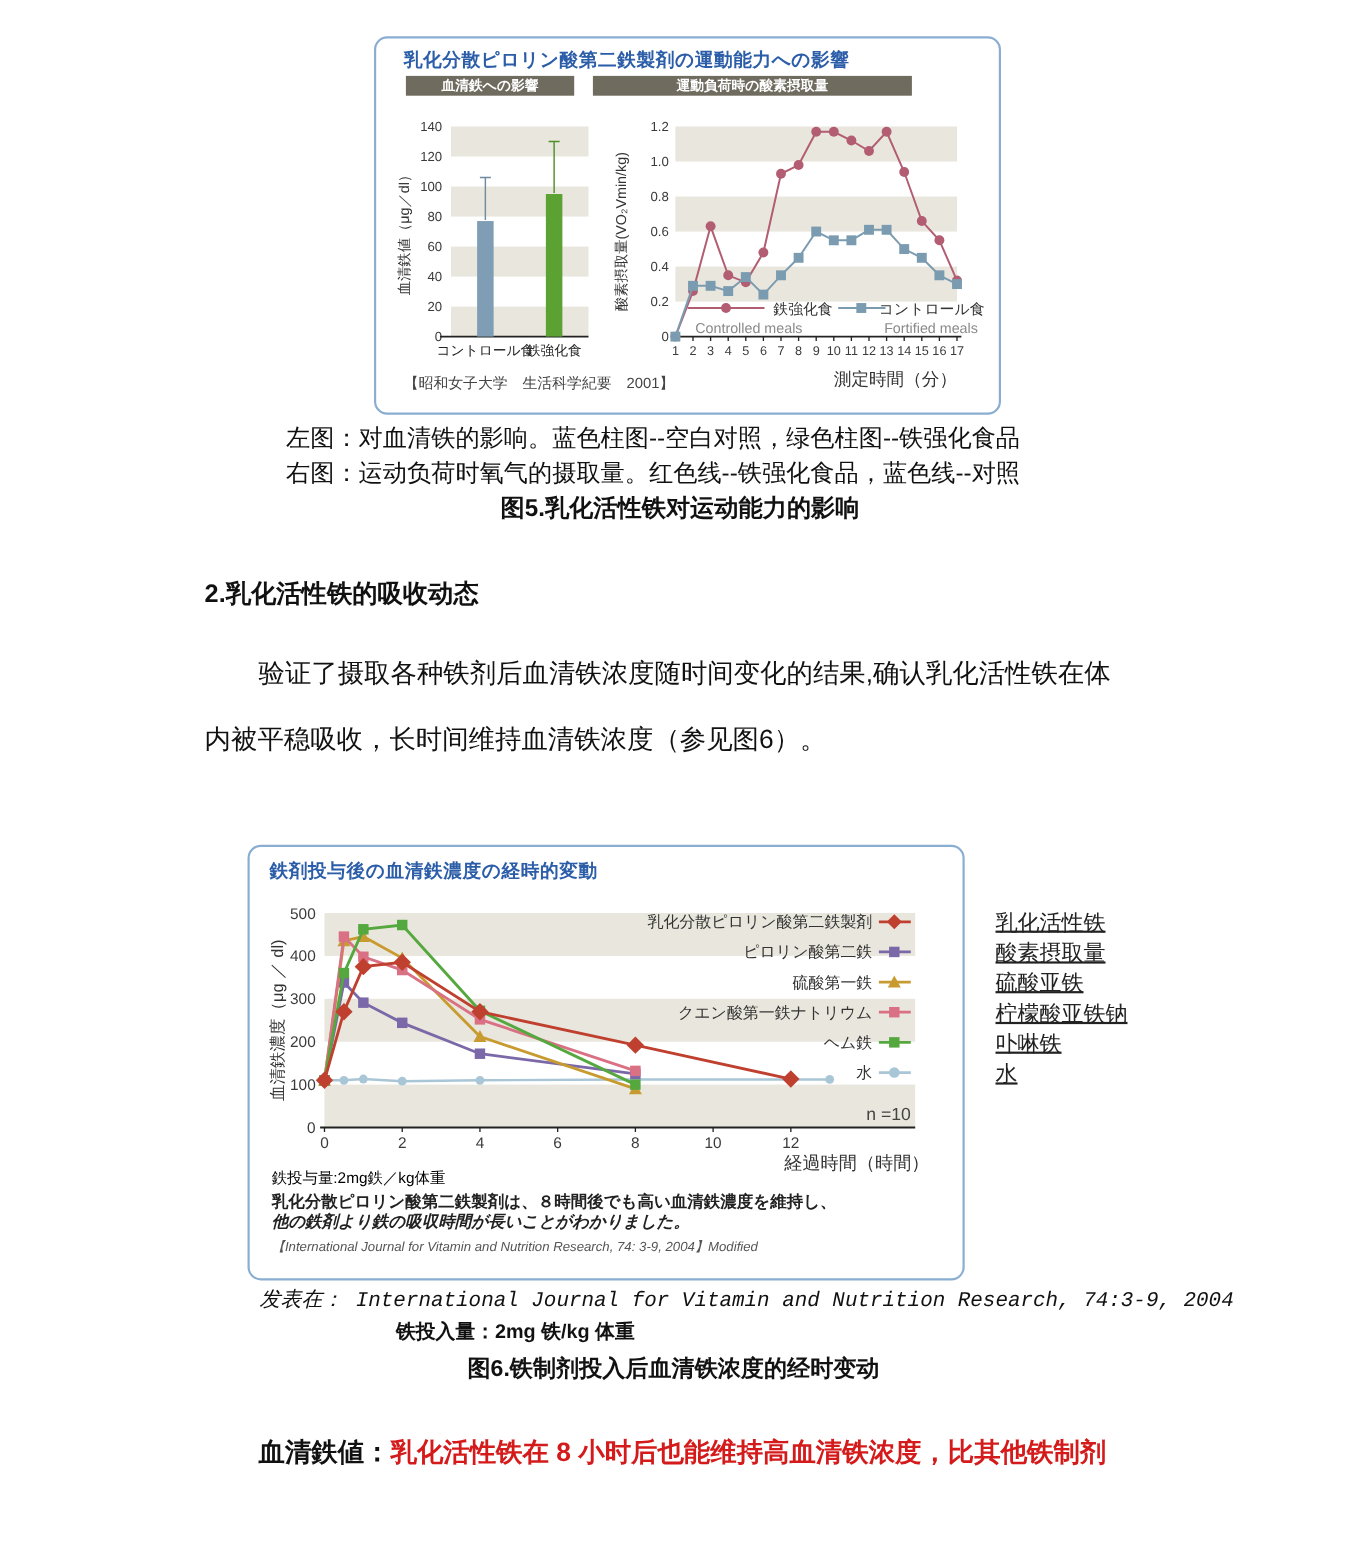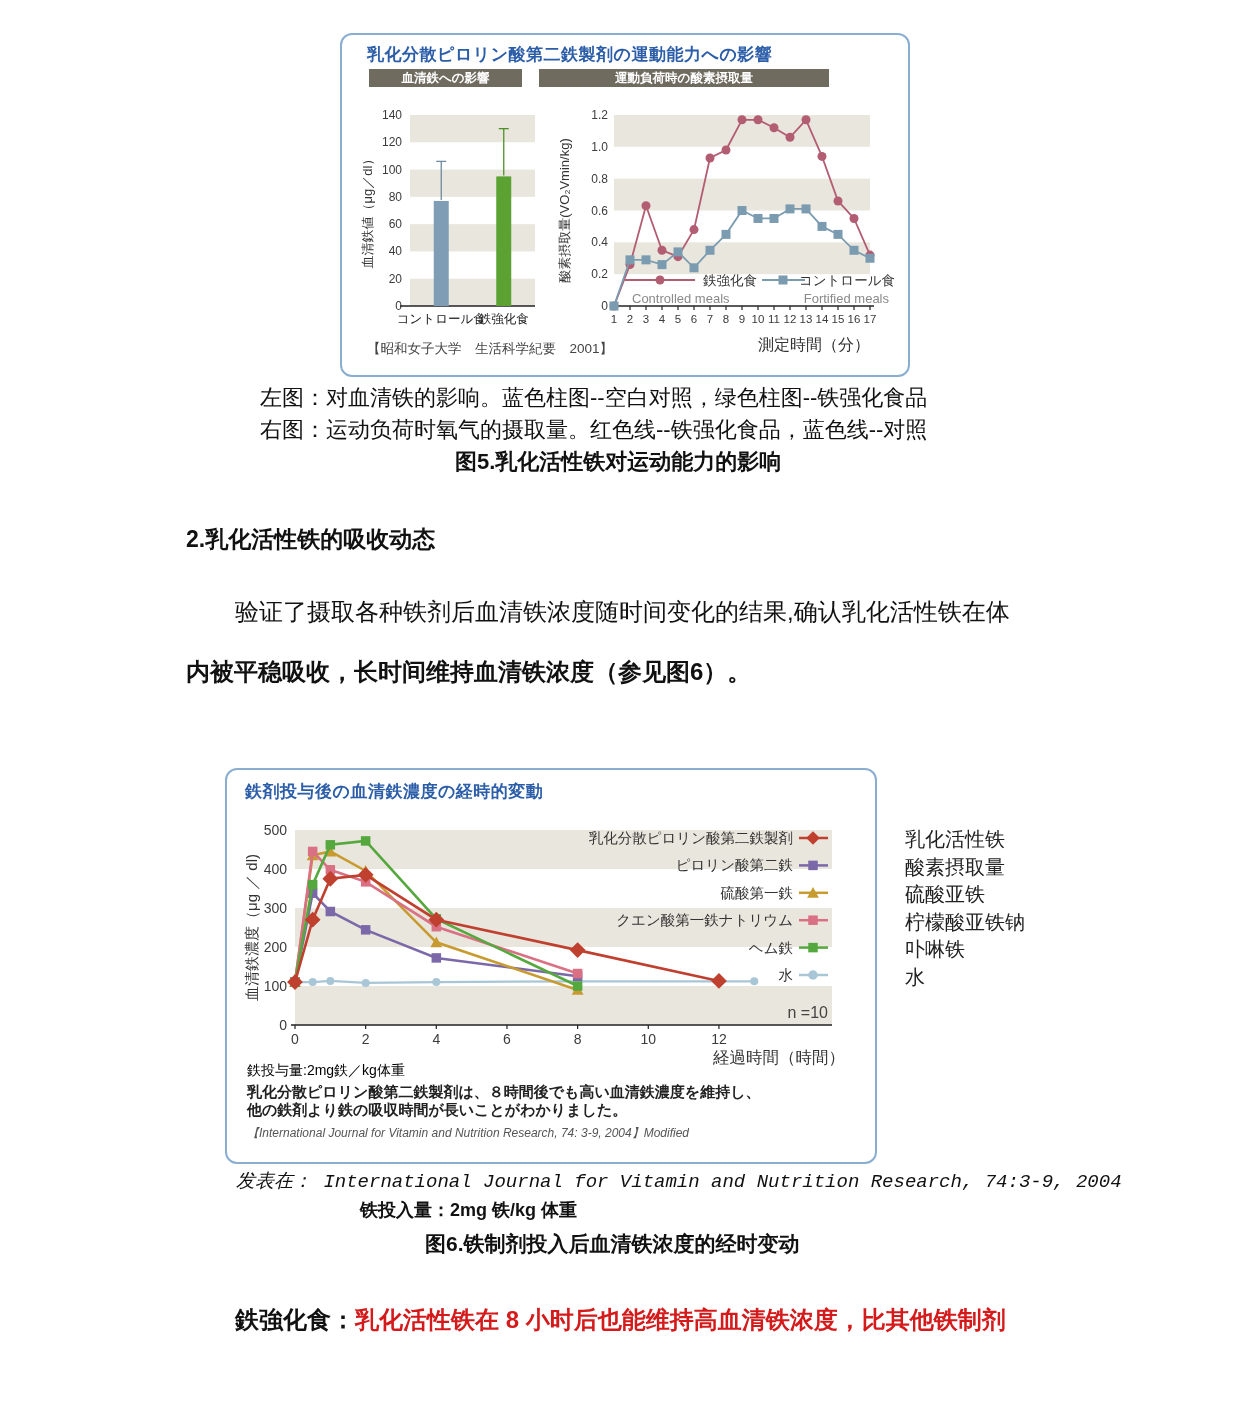--- a/index.html
+++ b/index.html
@@ -18,35 +18,35 @@
                 font-size:12.5px;font-weight:bold;text-align:center;}
   #fig5-left-header{left:27px;top:34px;width:153px;}
   #fig5-right-header{left:197px;top:34px;width:290px;}
   #fig5-bar-svg{position:absolute;left:0;top:55px;}
   #fig5-line-svg{position:absolute;left:215px;top:55px;}
   #fig5-source{position:absolute;left:25px;top:305px;font-size:13.5px;color:#444;}
   #fig6-svg{position:absolute;left:0;top:45px;}
   #fig6-dose{position:absolute;left:20px;top:292px;font-size:14px;color:#000000;}
   .fig6-note{position:absolute;left:20px;font-size:15px;font-weight:bold;color:#222;}
   #fig6-note1{top:313px;text-align:center;}
-  #fig6-note2{top:331px;}
+  #fig6-note2{top:331px;font-style:italic;}
   #fig6-source{position:absolute;left:20px;top:355px;font-size:12px;font-style:italic;color:#555;}
 
   
   .cap{position:absolute;font-size:22px;color:#111;}
   #cap5-1{left:260px;top:383px;}
   #cap5-2{left:260px;top:415px;}
   #cap5-3{left:455px;top:447px;font-weight:bold;}
   #section-heading{position:absolute;left:186px;top:524px;font-size:23px;font-weight:bold;}
   .para{position:absolute;font-size:24px;color:#111;}
   #para-1{left:235px;top:596px;}
-  #para-2{left:186px;top:656px;font-weight:bold;}
+  #para-2{left:186px;top:656px;}
 
   #fig6-annotations{position:absolute;left:905px;top:826px;font-size:20px;color:#222;}
-  #fig6-annotations .annot{height:27.5px;line-height:27.5px;}
+  #fig6-annotations .annot{height:27.5px;line-height:27.5px;text-decoration:underline;}
 
   #published-line{position:absolute;left:236px;top:1168px;font-size:19px;font-style:italic;
                   font-family:"Liberation Mono","DejaVu Sans Mono",monospace;color:#111;}
   #dose-line{position:absolute;left:360px;top:1198px;font-size:18px;font-weight:bold;}
   #fig6-caption{position:absolute;left:425px;top:1230px;font-size:21px;font-weight:bold;}
   #conclusion-1{position:absolute;left:235px;top:1304px;font-size:24px;font-weight:bold;color:#111;}
   #conclusion-2{position:absolute;left:186px;top:1376px;font-size:24px;font-weight:bold;}
   .red{color:#d41a1a;}
 </style>
 </head>
@@ -315,16 +315,16 @@
     <div class="annot">硫酸亚铁</div>
     <div class="annot">柠檬酸亚铁钠</div>
     <div class="annot">卟啉铁</div>
     <div class="annot">水</div>
   </div>
 
   <div id="published-line">发表在： International Journal for Vitamin and Nutrition Research, 74:3-9, 2004</div>
   <div id="dose-line">铁投入量：2mg 铁/kg 体重</div>
   <div id="fig6-caption">图6.铁制剂投入后血清铁浓度的经时变动</div>
 
-  <div id="conclusion-1"><span>鉄強化食：</span><span class="red">乳化活性铁在 8 小时后也能维持高血清铁浓度，比其他铁制剂</span></div>
+  <div id="conclusion-1"><span>血清鉄値：</span><span class="red">乳化活性铁在 8 小时后也能维持高血清铁浓度，比其他铁制剂</span></div>
   <div id="conclusion-2" class="red">的吸收时间长。</div>
 
 </div>
 
 </body></html>

